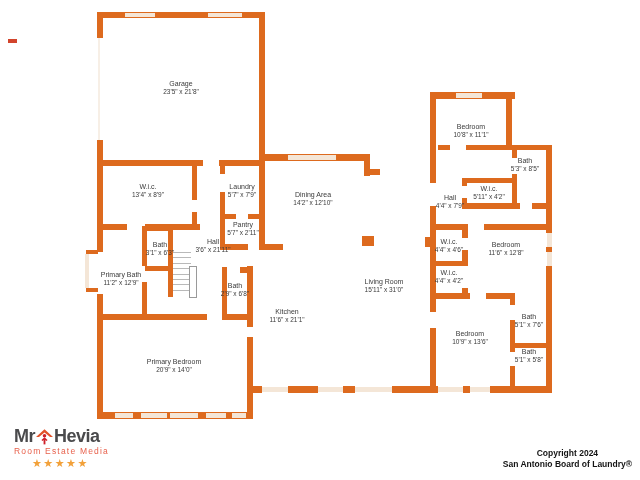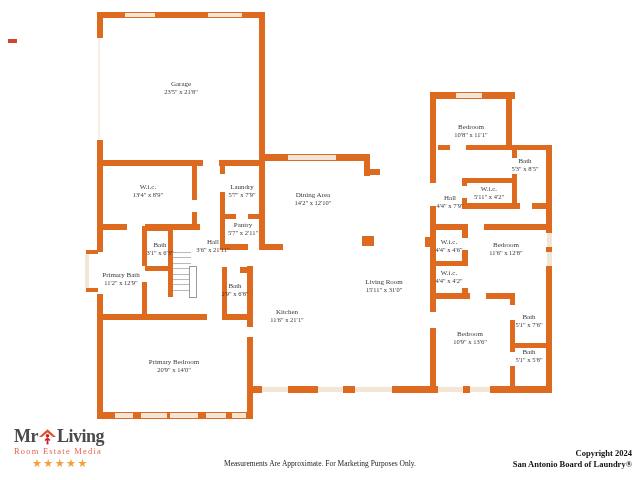--- a/index.html
+++ b/index.html
@@ -1,18 +1,18 @@
 <!DOCTYPE html>
 <html><head>
 <meta charset="utf-8">
 <style>
   html,body{margin:0;padding:0;background:#fff;}
   .canvas{
     position:relative;width:640px;height:480px;background:#ffffff;overflow:hidden;
-    font-family:Liberation Serif, serif;
+    font-family:Liberation Sans, sans-serif;
     --wall:#DD6A1E; --window:#F4E6D7; --text:#3a3a3a;
   }
   .wall{position:absolute;background:var(--wall);z-index:1;}
   .win{position:absolute;background:var(--window);z-index:2;}
   .gdoor{position:absolute;background:#F7EFE6;z-index:2;}
   .tread{position:absolute;background:#b9b9b9;height:1px;z-index:1;}
   .rail{position:absolute;background:#fff;border:1px solid #9a9a9a;z-index:2;}
   .room-label{
     position:absolute;transform:translateX(-50%);text-align:center;z-index:5;
     color:var(--text);font-size:7px;line-height:1.15;white-space:nowrap;
@@ -25,21 +25,21 @@
   .logo-row{display:flex;align-items:flex-end;}
   .logo-mr,.logo-hevia{font-weight:bold;font-size:18px;color:#4a4a4c;letter-spacing:-0.5px;}
   .logo-house{width:17px;height:16px;margin:0 1px;}
   .logo-tagline{color:#e8614c;font-size:8.5px;letter-spacing:1.2px;margin-top:2px;}
   .logo-stars{color:#f2a13a;font-size:11px;letter-spacing:1.5px;margin-top:2px;margin-left:18px;}
   .disclaimer{
     position:absolute;left:320px;top:459px;transform:translateX(-50%);
     font-size:7.5px;color:#1c1c1c;z-index:6;white-space:nowrap;
   }
   .copyright{
-    position:absolute;right:8px;top:448px;text-align:right;z-index:6;
+    position:absolute;right:8px;top:448px;text-align:center;z-index:6;
     font-size:8.5px;font-weight:bold;color:#141414;line-height:1.35;white-space:nowrap;
   }
 </style>
 </head>
 <body>
 
 <div class="canvas" style="--wall: #DD6A1E; --window: #F4E6D7; --text: #3a3a3a;">
 
   <div class="artifact" style="left:8px;top:39px;width:9px;height:4px;"></div>
 
@@ -244,26 +244,25 @@
 
   <div class="logo">
     <div class="logo-row">
       <span class="logo-mr">Mr</span>
       <svg class="logo-house" viewBox="0 0 20 18">
         <polygon points="10,0 20,9 16.5,9 10,3.6 3.5,9 0,9" fill="#e2522a"></polygon>
         <circle cx="10" cy="7.6" r="2.1" fill="#ce2029"></circle>
         <path d="M10 9.4 L6.4 12.6 L7.6 13.8 L10 11.8 L12.4 13.8 L13.6 12.6 Z" fill="#ce2029"></path>
         <rect x="8.9" y="11.5" width="2.2" height="6.2" fill="#ce2029"></rect>
       </svg>
-      <span class="logo-hevia">Living</span>
+      <span class="logo-hevia">Hevia</span>
     </div>
     <div class="logo-tagline">Room Estate Media</div>
     <div class="logo-stars">★★★★★</div>
   </div>
 
-  <div class="disclaimer">Measurements Are Approximate. For Marketing Purposes Only.</div>
 
   <div class="copyright">
     <div>Copyright 2024</div>
     <div>San Antonio Board of Laundry®</div>
   </div>
 
 </div>
 
 </body></html>

